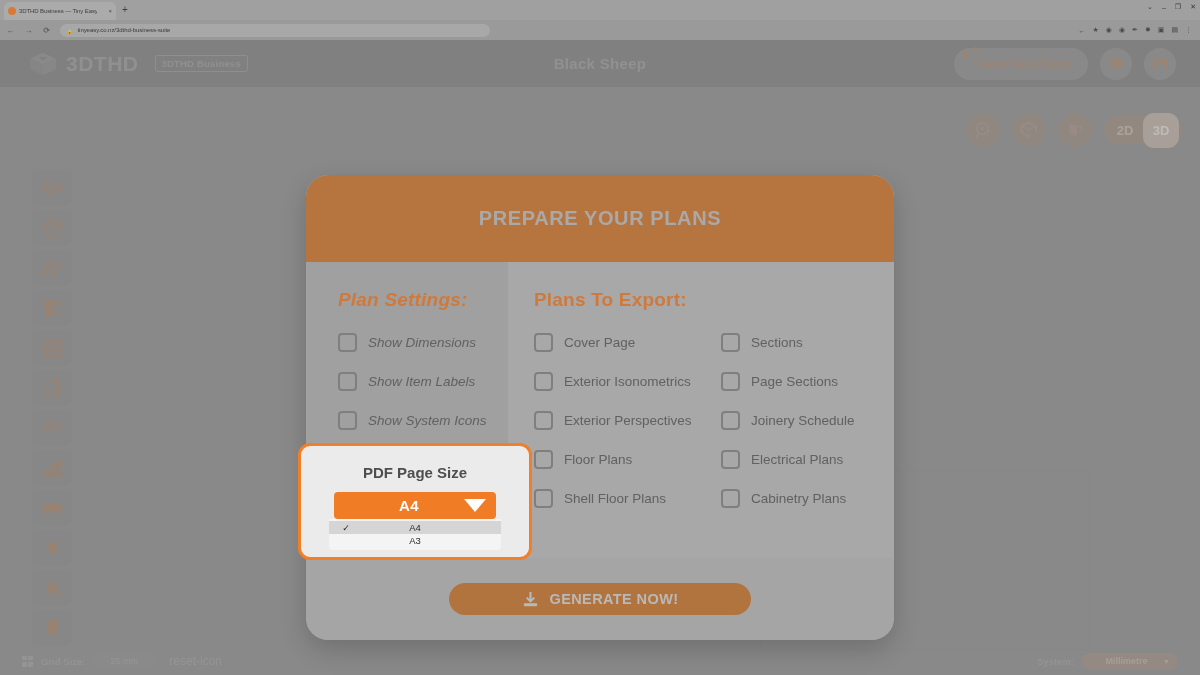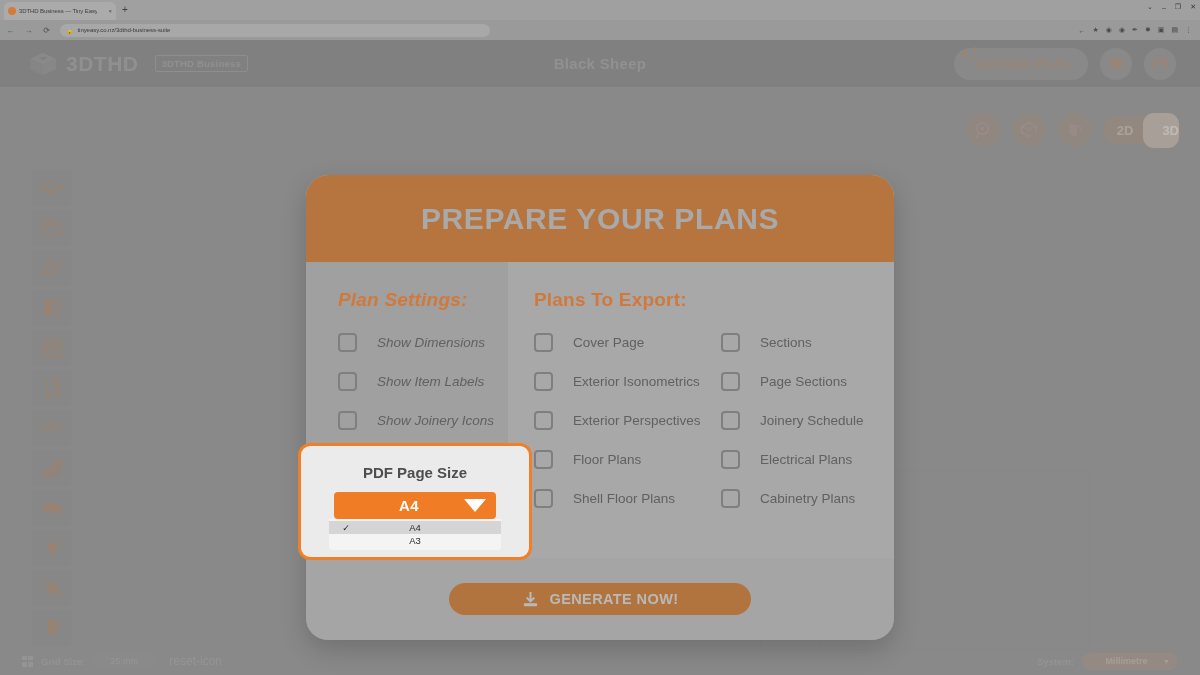--- a/index.html
+++ b/index.html
@@ -77,21 +77,21 @@
   .tool-btn { width:40px; height:36px; border-radius:6px; background:#8b8b8b;
               display:flex; align-items:center; justify-content:center; }
 
   
   .view-controls { position:absolute; right:18px; top:73px; display:flex; align-items:center; gap:12px; }
   .view-circ { width:34px; height:34px; border-radius:50%; background:#9a8b7f;
                display:flex; align-items:center; justify-content:center; }
   .dim-toggle { width:78px; height:28px; border-radius:14px; background:#a08d7d;
                 display:flex; align-items:center; padding:3px; }
   .dim-opt { flex:1; text-align:center; font-size:13px; font-weight:bold; color:#cbbcae; }
-  .dim-opt.active { background:#c6b7aa; color:#efe7df; border-radius:11px; padding:10px 0;text-align:right; }
+  .dim-opt.active { background:#c6b7aa; color:#efe7df; border-radius:11px; padding:10px 0; }
 
   
   .statusbar { position:absolute; left:0; bottom:0; width:1200px; height:28px;
                display:flex; align-items:center; padding:0 22px; }
   .grid-group { display:flex; align-items:center; gap:8px; }
   .grid-ic { width:11px; height:11px; display:grid; grid-template-columns:1fr 1fr;
              grid-template-rows:1fr 1fr; gap:1.5px; }
   .grid-ic i { background:#a3a3a3; display:block; }
   .sb-label { font-size:9.5px; color:#a1a1a1; font-weight:bold; }
   .sb-field { width:62px; height:15px; background:#909090; border-radius:3px;
@@ -113,28 +113,28 @@
   .modal-scrim { position:absolute; inset:0; background:rgba(130,130,130,0.45); }
   .modal {
     position:absolute; left:306px; top:135px; width:588px; height:465px;
     background:#a5a5a5; border-radius:22px; overflow:hidden;
     box-shadow:0 10px 26px rgba(0,0,0,.18);
   }
   .modal-head {
     height:87px; background:#b6753f; border-radius:22px 22px 0 0;
     display:flex; align-items:center; justify-content:center;
   }
-  .modal-title { font-size:30px; font-weight:bold; color:#a9a9a9; letter-spacing:.6px; }
+  .modal-title { font-size:20px; font-weight:bold; color:#a9a9a9; letter-spacing:.6px; }
   .modal-body { display:flex; height:296px; }
   .col-left { width:202px; background:#a0a0a0; padding:27px 0 0 32px;font-style:italic; }
   .col-right { flex:1; background:#a8a8a8; padding:27px 0 0 26px; }
   .sec-title { font-size:19px; font-weight:bold; color:#d1793a; margin-bottom:22px; letter-spacing:.2px; }
   .opt-row { display:flex; align-items:center; gap:11px; margin-bottom:20px; }
   .cbx { width:19px; height:19px; border:2px solid #7f7f7f; border-radius:4px; background:transparent; flex:none; }
-  .opt-label { font-size:13.5px; color:#616161; white-space:nowrap;margin-left:9px; }
+  .opt-label { font-size:13.5px; color:#616161; white-space:nowrap; }
   .export-grid { display:flex; gap:0; }
   .export-col { width:187px; }
   .export-col.two { width:170px; }
   .modal-foot { height:82px; display:flex; align-items:center; justify-content:center; background:#a5a5a5; }
   .gen-now-btn {
     width:302px; height:32px; border-radius:16px; background:#b2743f;
     display:flex; align-items:center; justify-content:center; gap:11px;
   }
   .gen-now-btn .lbl { font-size:14.5px; font-weight:bold; color:#b9b9b9; letter-spacing:.4px; }
 
@@ -388,21 +388,21 @@
           <div class="opt-row">
             <span class="cbx"></span>
             <span class="opt-label">Show Dimensions</span>
           </div>
           <div class="opt-row">
             <span class="cbx"></span>
             <span class="opt-label">Show Item Labels</span>
           </div>
           <div class="opt-row">
             <span class="cbx"></span>
-            <span class="opt-label">Show Joinery Icons</span>
+            <span class="opt-label">Show System Icons</span>
           </div>
         </div>
         <div class="col-right">
           <div class="sec-title">Plans To Export:</div>
           <div class="export-grid">
             <div class="export-col">
               <div class="opt-row">
                 <span class="cbx"></span>
                 <span class="opt-label">Cover Page</span>
               </div>

